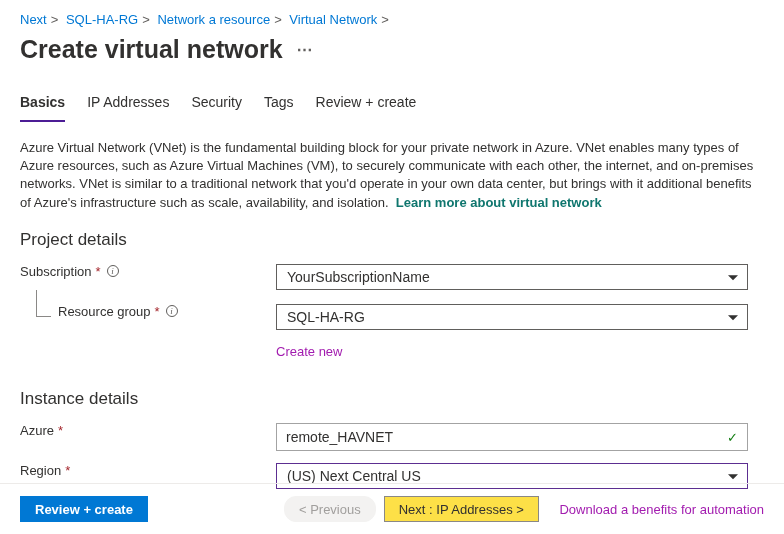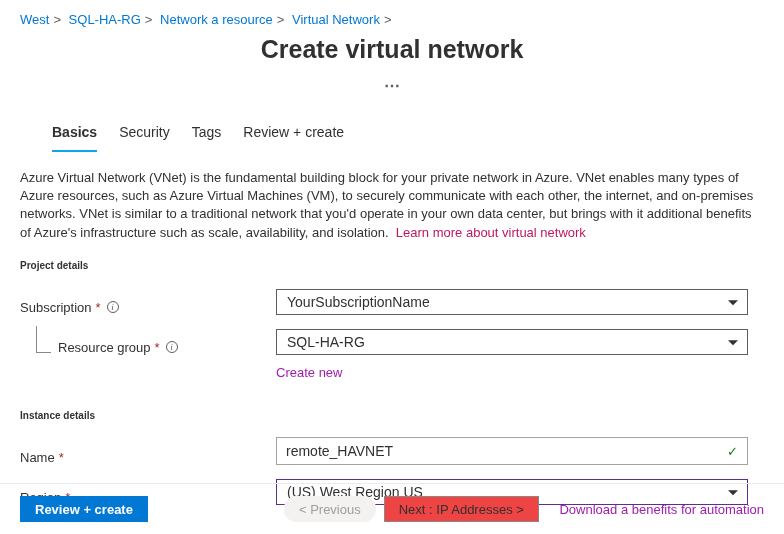--- a/index.html
+++ b/index.html
@@ -10,29 +10,29 @@
     background: #fff;
     width: 784px;
     height: 534px;
     position: relative;
     overflow: hidden;
   }
   .content { padding: 10px 20px 0 20px; }
   .breadcrumb { font-size: 13px; color: #0078d4; padding: 2px 0 8px 0; }
   .breadcrumb a { color: #0078d4; text-decoration: none; cursor: pointer; }
   .breadcrumb .sep { color: #605e5c; margin: 0 4px; }
-  h1 { font-size: 25px; font-weight: 600; color: #323130; margin-bottom: 2px; display: flex; align-items: center; gap: 14px; flex-direction: column;}
+  h1 { font-size: 25px; font-weight: 600; color: #323130; margin-bottom: 2px; display: flex; align-items: center; gap: 14px;}
   .ellipsis { font-size: 16px; color: #605e5c; cursor: pointer; line-height: 1; }
   .tabs { display: flex; gap: 22px; margin-top: 24px; border-bottom: 1px solid transparent; }
   .tab { padding: 6px 0 10px 0; font-size: 14px; color: #323130; cursor: pointer; border-bottom: 2px solid transparent; }
-  .tab.active { border-bottom: 2px solid #0ea5e9; font-weight: 600; margin-left: 32px; }
+  .tab.active { border-bottom: 2px solid #4c1d95; font-weight: 600; }
   .description { font-size: 13px; color: #323130; line-height: 1.4; margin: 16px 0 18px 0; }
-  .description a { color: #be185d; text-decoration: none; cursor: pointer; }
-  .section-title { font-size: 10px; font-weight: 700; margin: 10px 0 14px 0; }
-  .form-row { display: flex; align-items: flex-end; margin-bottom: 10px; min-height: 30px; }
+  .description a { color: #0f766e; text-decoration: none; cursor: pointer; font-weight: bold; }
+  .section-title { font-size: 17px; font-weight: 400; margin: 10px 0 14px 0; }
+  .form-row { display: flex; align-items: flex-start; margin-bottom: 10px; min-height: 30px; }
   .label-col { width: 256px; display: flex; align-items: center; font-size: 13px; flex-shrink: 0;}
   .label-col.indent { padding-left: 38px; position: relative; }
   .label-col.indent::before {
     content: ""; position: absolute; left: 16px; top: -14px; width: 14px; height: 26px;
     border-left: 1px solid #8a8886; border-bottom: 1px solid #8a8886;
   }
   .req { color: #a4262c; margin-left: 4px; }
   .info-icon {
     width: 12px; height: 12px; border: 1px solid #605e5c; border-radius: 50%;
     display: inline-flex; align-items: center; justify-content: center;
@@ -59,44 +59,45 @@
   .select-box.purple { border: 1px solid #5c2e91; }
   .link-small { color: #a21caf; font-size: 13px; text-decoration: none; cursor: pointer; }
   .sub-link-row { display: flex; margin-top: 2px; margin-bottom: 6px;}
   .sub-link-row .label-col { width: 256px; }
   .footer {
     position: absolute; left: 0; right: 0; bottom: 0;
     border-top: 1px solid #edebe9; padding: 12px 20px;
     display: flex; align-items: center; gap: 8px;
   }
   .btn { height: 26px; padding: 0 14px; font-size: 13px; border: 1px solid #8a8886;
-    background: #ef4444; color: #323130; cursor: pointer; display: inline-flex; align-items: center;}
+    background: #fde047; color: #323130; cursor: pointer; display: inline-flex; align-items: center;}
   .btn.primary { background: #0078d4; border-color: #0078d4; color: #fff; font-weight: 600; min-width: 120px; justify-content: center;}
   .btn.disabled { background: #f3f2f1; border-color: #f3f2f1; color: #a19f9d; cursor: not-allowed; border-radius: 12px; }
   .spacer { width: 120px; }
   .footer .right { margin-left: auto; }
 </style>
 </head>
 <body>
 
 <div class="content">
   <div class="breadcrumb">
-    <a>West</a><span class="sep">&gt;</span>
+    <a>Next</a><span class="sep">&gt;</span>
     <a>SQL-HA-RG</a><span class="sep">&gt;</span>
     <a>Network a resource</a><span class="sep">&gt;</span>
     <a>Virtual Network</a><span class="sep">&gt;</span>
   </div>
 
   <h1>
     <span>Create virtual network</span>
     <span class="ellipsis">⋯</span>
   </h1>
 
   <div class="tabs">
     <div class="tab active">Basics</div>
+    <div class="tab">IP Addresses</div>
     <div class="tab">Security</div>
     <div class="tab">Tags</div>
     <div class="tab">Review + create</div>
   </div>
 
   <div class="description">
     <span>Azure Virtual Network (VNet) is the fundamental building block for your private network in Azure. VNet enables many types of Azure resources, such as Azure Virtual Machines (VM), to securely communicate with each other, the internet, and on-premises networks. VNet is similar to a traditional network that you'd operate in your own data center, but brings with it additional benefits of Azure's infrastructure such as scale, availability, and isolation.</span>
     &nbsp;<a>Learn more about virtual network</a>
   </div>
 
@@ -129,39 +130,39 @@
   </div>
   <div class="sub-link-row">
     <div class="label-col"></div>
     <a class="link-small">Create new</a>
   </div>
 
   <div class="section-title" style="margin-top:30px;">Instance details</div>
 
   <div class="form-row">
     <div class="label-col">
-      <span>Name</span>
+      <span>Azure</span>
         <span class="req">*</span>
     </div>
     <div class="input-col">
       <div class="text-input focused">
         <span>remote_HAVNET</span>
         <span class="check">✓</span>
       </div>
     </div>
   </div>
 
   <div class="form-row">
     <div class="label-col">
       <span>Region</span>
         <span class="req">*</span>
     </div>
     <div class="input-col">
       <div class="select-box purple">
-        <span>(US) West Region US</span>
+        <span>(US) Next Central US</span>
       </div>
     </div>
   </div>
 </div>
 
 <div class="footer">
   <button class="btn primary">Review + create</button>
   <div class="spacer"></div>
   <button class="btn disabled">&lt; Previous</button>
   <button class="btn">Next : IP Addresses &gt;</button>

